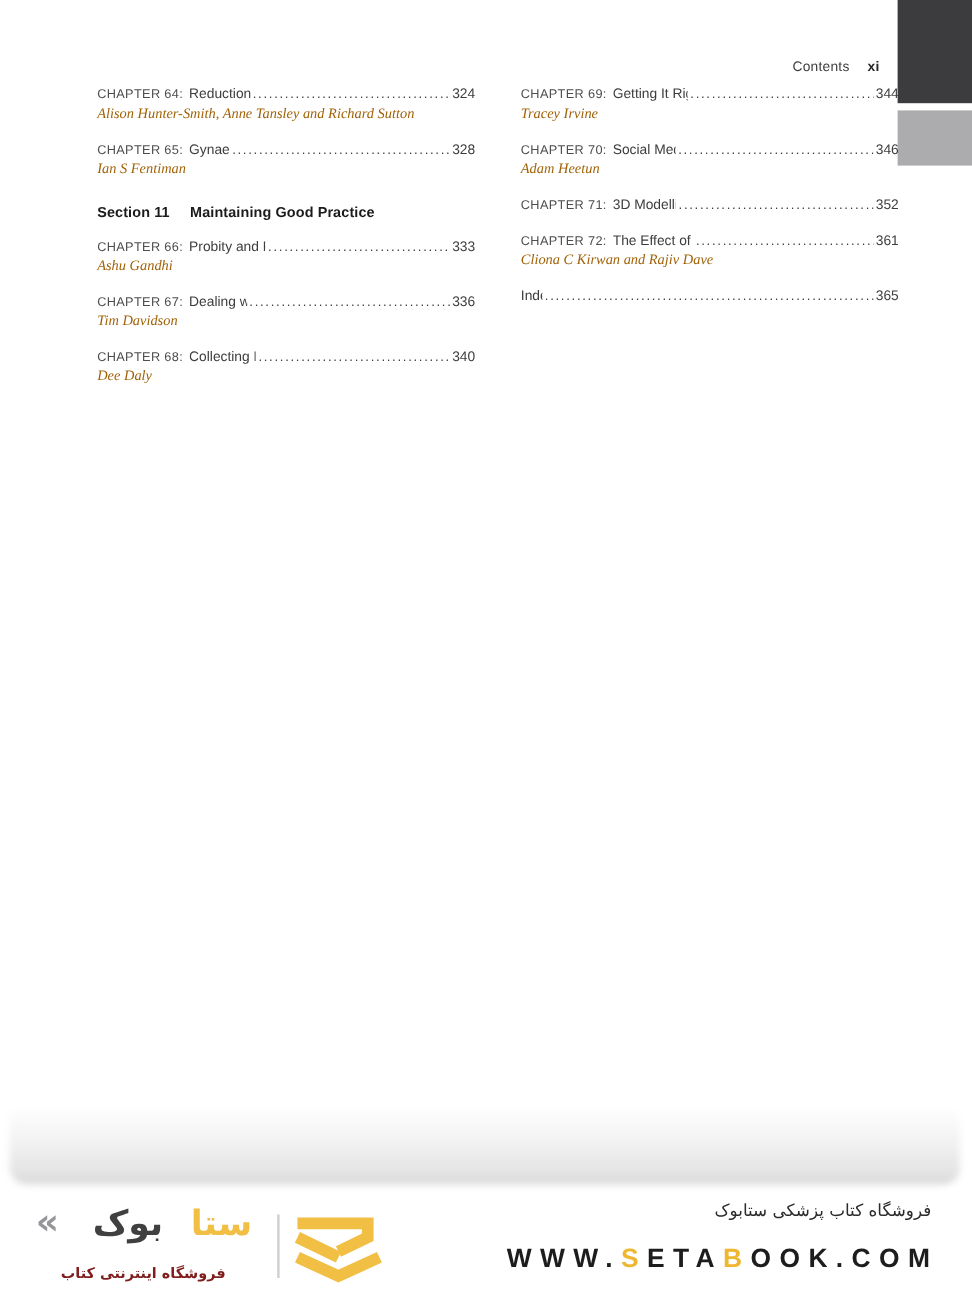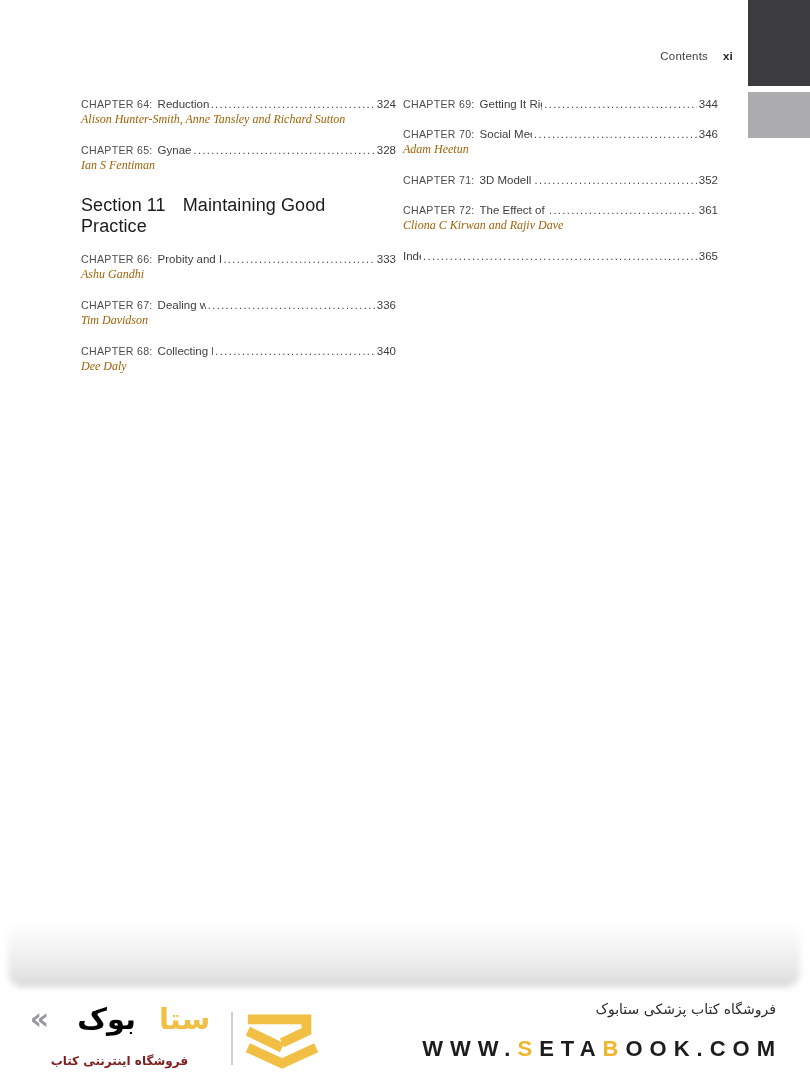--- a/index.html
+++ b/index.html
@@ -17,22 +17,22 @@
 
   
   .running-head {
     position:absolute; top:50px; right:77px;
     font-size:11.5px; color:#3e3e3e; letter-spacing:0.2px;
   }
   .running-head .folio { font-weight:bold; color:#262626; margin-left:15px; }
 
   
   .toc {
-    position:absolute; left:81px; top:97px; width:653px;
-    display:flex; gap:7px;
+    position:absolute; left:81px; top:72px; width:653px;
+    display:flex; gap:38px;
   }
   .toc-col { width:315px; }
 
   .entry { margin-bottom:16px; }
   .chline {
     display:flex; align-items:baseline; white-space:nowrap;
     font-size:11.5px; color:#3d3d3d; line-height:14px;
   }
   .chlabel {
     flex:0 0 auto; font-size:10.6px; color:#4d4d4d;
@@ -48,21 +48,21 @@
     font-size:11px; letter-spacing:1.4px;
   }
   .chpage { flex:0 0 auto; }
   .authors {
     font-family:"Liberation Serif", serif; font-style:italic;
     font-size:12px; color:#a16207; line-height:15px; margin-top:1px;
   }
 
   .section-heading {
     margin:22px 0 15px 0;
-    font-weight:normal; font-size:18px; color:#1b1b1b; letter-spacing:0.1px;
+    font-weight:bold; font-size:12px; color:#1b1b1b; letter-spacing:0.1px;
   }
   .section-heading .sec-label { margin-right:17px; }
 
   
   .page-shadow {
     position:absolute; left:8px; top:921px; width:792px; height:66px;
     border-radius:14px;
     background:linear-gradient(to bottom,
       rgba(130,130,130,0) 0%,
       rgba(130,130,130,0.10) 45%,
@@ -74,21 +74,21 @@
   
   .footer { position:absolute; left:0; top:995px; width:810px; height:84px; background:#ffffff; }
 
   .logo-block { position:absolute; left:52px; top:6px; width:136px; text-align:center; }
   .wordmark {
     display:flex; justify-content:center; align-items:center;
     font-family:"DejaVu Sans", sans-serif; font-weight:bold;
     font-size:29px; line-height:36px;
   }
   .wm-mark { color:#96969a; font-size:30px; margin-right:1px; }
-  .wm-gray { color:#000000;margin-left:27px; }
+  .wm-gray { color:#404040;margin-left:27px; }
   .wm-gold { color:#f2bf45;margin-left:23px; }
   .tagline {
     font-family:"DejaVu Sans", sans-serif; direction:rtl;
     font-size:12px; color:#7f1d1d; margin-top:17px; white-space:nowrap;font-weight:bold;
   }
 
   .logo-divider { position:absolute; left:231px; top:17px; width:2px; height:53px; background:#cfcfd2; }
 
   .emblem { position:absolute; left:242px; top:9px; }
 
@@ -176,20 +176,21 @@
 
   <div class="toc-col">
 
     <div class="entry">
       <div class="chline">
         <span class="chlabel">CHAPTER 69:</span>
         <span class="chtitle">Getting It Right First Time (GIRFT)</span>
         <span class="dots"></span>
         <span class="chpage">344</span>
       </div>
+      <div class="authors">Tracey Irvine</div>
     </div>
 
     <div class="entry">
       <div class="chline">
         <span class="chlabel">CHAPTER 70:</span>
         <span class="chtitle">Social Media for the Breast</span>
         <span class="dots"></span>
         <span class="chpage">346</span>
       </div>
       <div class="authors">Adam Heetun</div>

